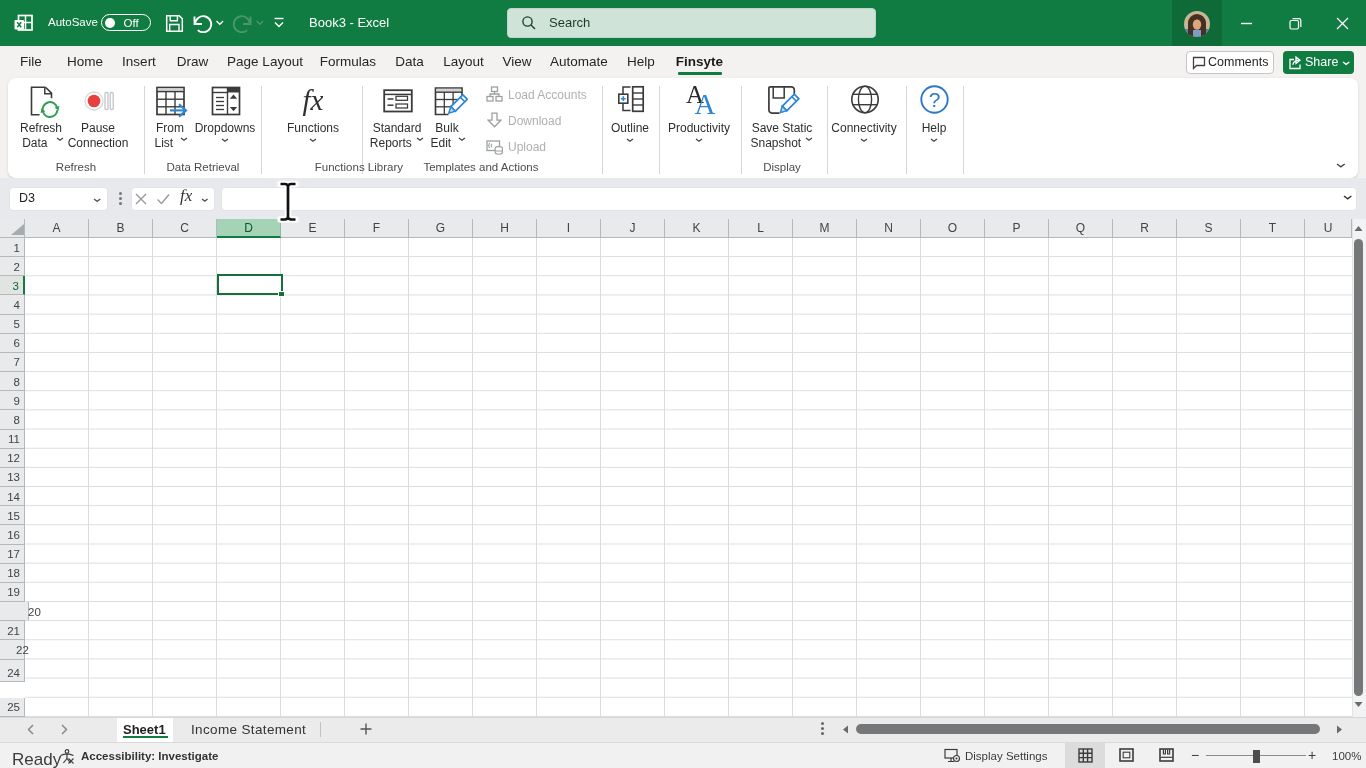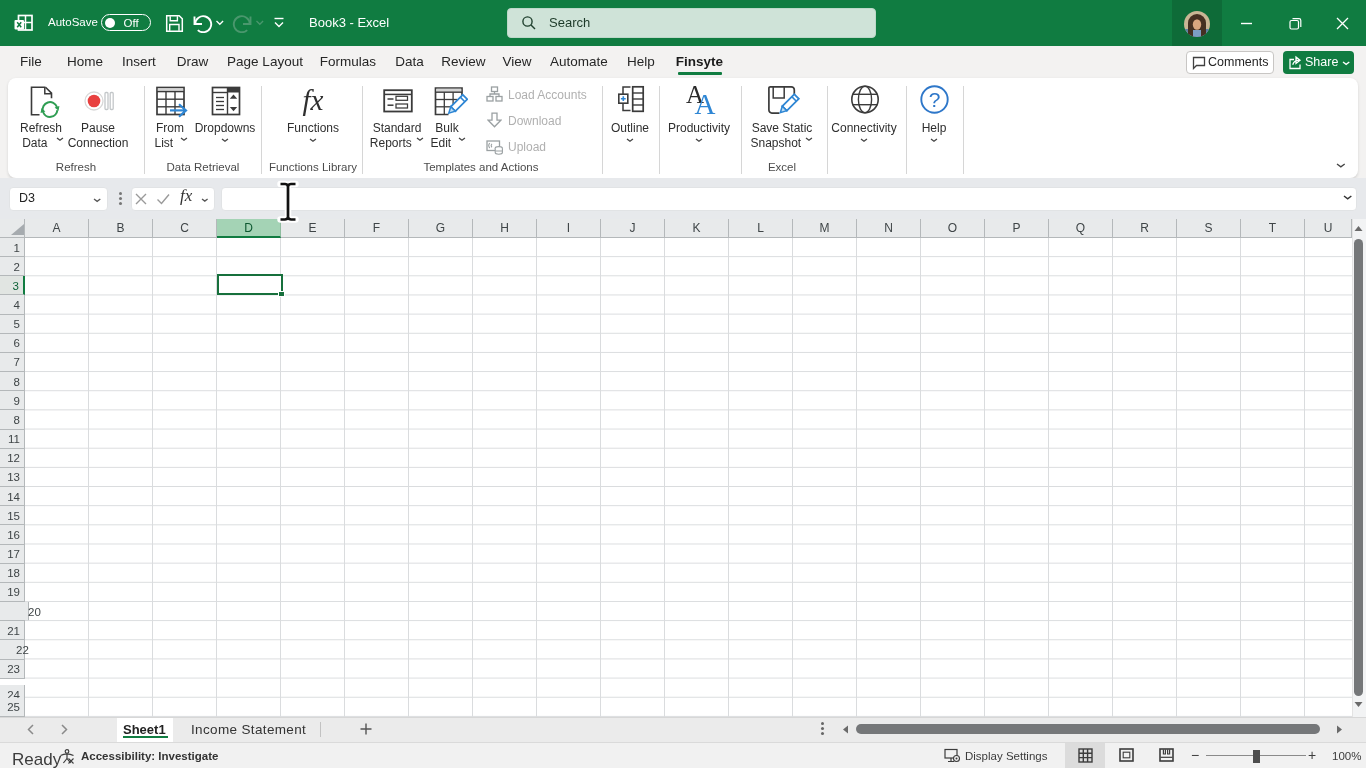--- a/index.html
+++ b/index.html
@@ -79,21 +79,21 @@
 <path d="M1,1 L12,12 M12,1 L1,12" stroke="#fff" stroke-width="1.3"></path>
     </svg>
 <div class="abs" style="left:0;top:46px;width:1366px;height:32px;background:#f3f2f1"></div>
 <div class="mtab" style="left:-29px;width:120px;">File</div>
 <div class="mtab" style="left:25px;width:120px;">Home</div>
 <div class="mtab" style="left:79px;width:120px;">Insert</div>
 <div class="mtab" style="left:132.5px;width:120px;">Draw</div>
 <div class="mtab" style="left:205px;width:120px;">Page Layout</div>
 <div class="mtab" style="left:288px;width:120px;">Formulas</div>
 <div class="mtab" style="left:349.5px;width:120px;">Data</div>
-<div class="mtab" style="left:403.5px;width:120px;">Review</div>
+<div class="mtab" style="left:403.5px;width:120px;">Layout</div>
 <div class="mtab" style="left:457px;width:120px;">View</div>
 <div class="mtab" style="left:519px;width:120px;">Automate</div>
 <div class="mtab" style="left:581px;width:120px;">Help</div>
 <div class="mtab" style="left:639.5px;width:120px;font-weight:bold;color:#1b1b1b;">Finsyte</div>
 <div class="abs" style="left:678px;top:72px;width:44px;height:2.6px;background:#107C41;border-radius:1px;"></div>
 <div class="abs" style="left:1186px;top:51px;width:88px;height:22.5px;background:#fff;border:1px solid #c8c6c4;border-radius:4px;box-sizing:border-box;"></div>
 <svg class="abs" style="left:1192px;top:56px" width="14" height="14" viewBox="0 0 14 14">
 <path d="M1.5,1.5 h11 v8 h-8 l-3,3 z" fill="none" stroke="#404040" stroke-width="1.3"></path>
     </svg>
 <div class="abs" style="left:1208px;top:55px;font-size:12.5px;color:#252525;">Comments</div>
@@ -273,23 +273,23 @@
 <div class="rlbl" style="left:809.0px;top:121px;width:110px;">Connectivity</div>
 <svg class="abs" style="left:860.025px;top:138.29px" width="8.0" height="6.4">
       <path d="M1,1 L3.98,3.21 L6.95,1" fill="none" stroke="#444" stroke-width="1.3"></path>
     </svg>
 <div class="rlbl" style="left:879.0px;top:121px;width:110px;">Help</div>
 <svg class="abs" style="left:930.025px;top:138.29px" width="8.0" height="6.4">
       <path d="M1,1 L3.98,3.21 L6.95,1" fill="none" stroke="#444" stroke-width="1.3"></path>
     </svg>
 <div class="glbl" style="left:-14px;top:161px;width:180px;">Refresh</div>
 <div class="glbl" style="left:113px;top:161px;width:180px;">Data Retrieval</div>
-<div class="glbl" style="left:223px;top:161px;width:180px;">Functions Library</div>
+<div class="glbl" style="left:223px;top:161px;width:180px;text-align:right;">Functions Library</div>
 <div class="glbl" style="left:391px;top:161px;width:180px;">Templates and Actions</div>
-<div class="glbl" style="left:692px;top:161px;width:180px;">Excel</div>
+<div class="glbl" style="left:692px;top:161px;width:180px;">Display</div>
 <svg class="abs" style="left:1336.15px;top:163.14px" width="9.7" height="7.7">
       <path d="M1,1 L4.85,3.86 L8.70,1" fill="none" stroke="#444" stroke-width="1.3"></path>
     </svg>
 <div class="abs" style="left:0;top:178px;width:1366px;height:41px;background:#e7e9ec;"></div>
 <div class="abs" style="left:9px;top:187px;width:99px;height:24px;background:#fff;border:1px solid #e1e3e5;border-radius:4px;box-sizing:border-box;"></div>
 <div class="abs" style="left:19px;top:191px;font-size:12.5px;color:#222;">D3</div>
 <svg class="abs" style="left:92.85px;top:197.66px" width="8.3" height="6.7">
       <path d="M1,1 L4.15,3.34 L7.30,1" fill="none" stroke="#555" stroke-width="1.3"></path>
     </svg>
 <div class="abs" style="left:118.5px;top:192px;width:3px;height:3px;border-radius:50%;background:#777;box-shadow:0 5px 0 #777,0 10px 0 #777;"></div>
@@ -394,21 +394,21 @@
     </div>
 <div class="rowhdr" style="top:621.2px;height:19.16px;">
       <div style="padding:1.5px 4px 0 0;line-height:16px;">21</div>
     </div>
 <div class="rowhdr" style="top:640.36px;height:19.16px;padding-left:16px;">
       <div style="padding:1.5px 4px 0 0;line-height:16px;">22</div>
     </div>
 <div class="rowhdr" style="top:659.52px;height:19.16px;">
       <div style="padding:1.5px 4px 0 0;line-height:16px;">23</div>
     </div>
-<div class="rowhdr" style="top:685px;height:19.16px;">
+<div class="rowhdr" style="top:663px;height:19.16px;">
       <div style="padding:1.5px 4px 0 0;line-height:16px;">24</div>
     </div>
 <div class="rowhdr" style="top:697.84px;height:19.16px;">
       <div style="padding:1.5px 4px 0 0;line-height:16px;">25</div>
     </div>
 <div class="abs" style="left:25px;top:238.0px;width:1327px;height:479.0px;
 background-image:linear-gradient(to right,#dadcde 1px,transparent 1px),linear-gradient(to bottom,#dadcde 1px,transparent 1px);
 background-size:64px 19.16px;background-position:-1px -1px;"></div>
 <div class="abs" style="left:217px;top:274.32px;width:66px;height:21.16px;border:2px solid #17703c;box-sizing:border-box;background:#fff;"></div>
 <div class="abs" style="left:278px;top:290.98px;width:6.5px;height:6.5px;background:#17703c;border:1px solid #fff;box-sizing:border-box;"></div>

